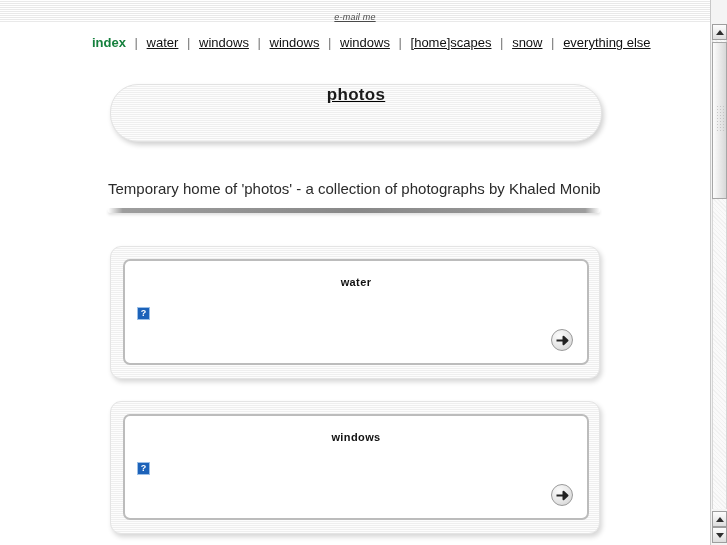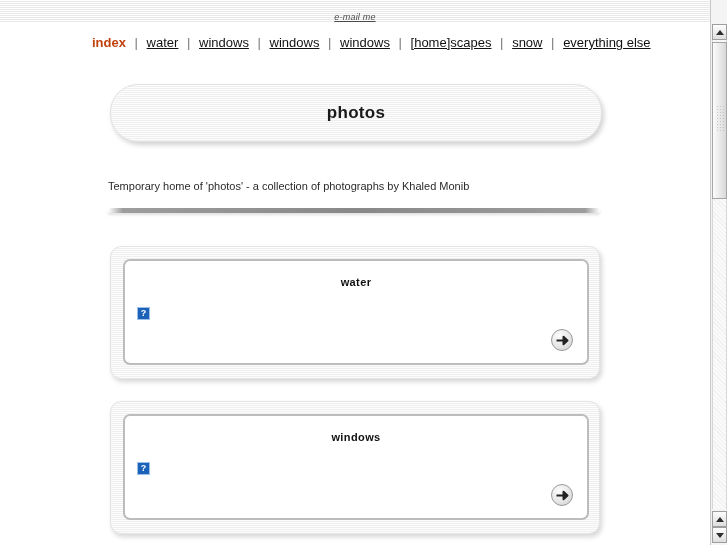--- a/index.html
+++ b/index.html
@@ -50,21 +50,21 @@
   
   .nav {
     margin: 12px 0 0 92px;
     font-size: 13px;
     color: #111;
     white-space: nowrap;
     line-height: 18px;
   }
   .nav .cur {
     font-weight: bold;
-    color: #c2410c;
+    color: #15803d;
   }
   .nav a {
     color: #111;
     text-decoration: underline;
   }
   .nav .sep {
     color: #777;
     padding: 0 5px;
     font-weight: normal;
   }
@@ -80,35 +80,36 @@
 
   
   .banner {
     position: absolute;
     left: 110px; top: 62px;
     width: 490px; height: 56px;
     border-radius: 28px;
     border: 1px solid #e2e2e2;
     box-shadow: 2px 3px 5px rgba(0,0,0,.18);
     display: flex;
-    align-items: center;
+    align-items: flex-start;
     justify-content: center;
+    text-decoration: underline;
   }
   .banner .txt {
     font-size: 17px;
     font-weight: bold;
     color: #1a1a1a;
     letter-spacing: .3px;
   }
 
   
   .tagline {
     position: absolute;
     left: 108px; top: 158px;
-    font-size: 11px;
+    font-size: 15px;
     color: #2b2b2b;
     white-space: nowrap;
   }
 
   
   .divider {
     position: absolute;
     left: 108px; top: 186px;
     width: 492px; height: 5px;
     background: linear-gradient(to right,

